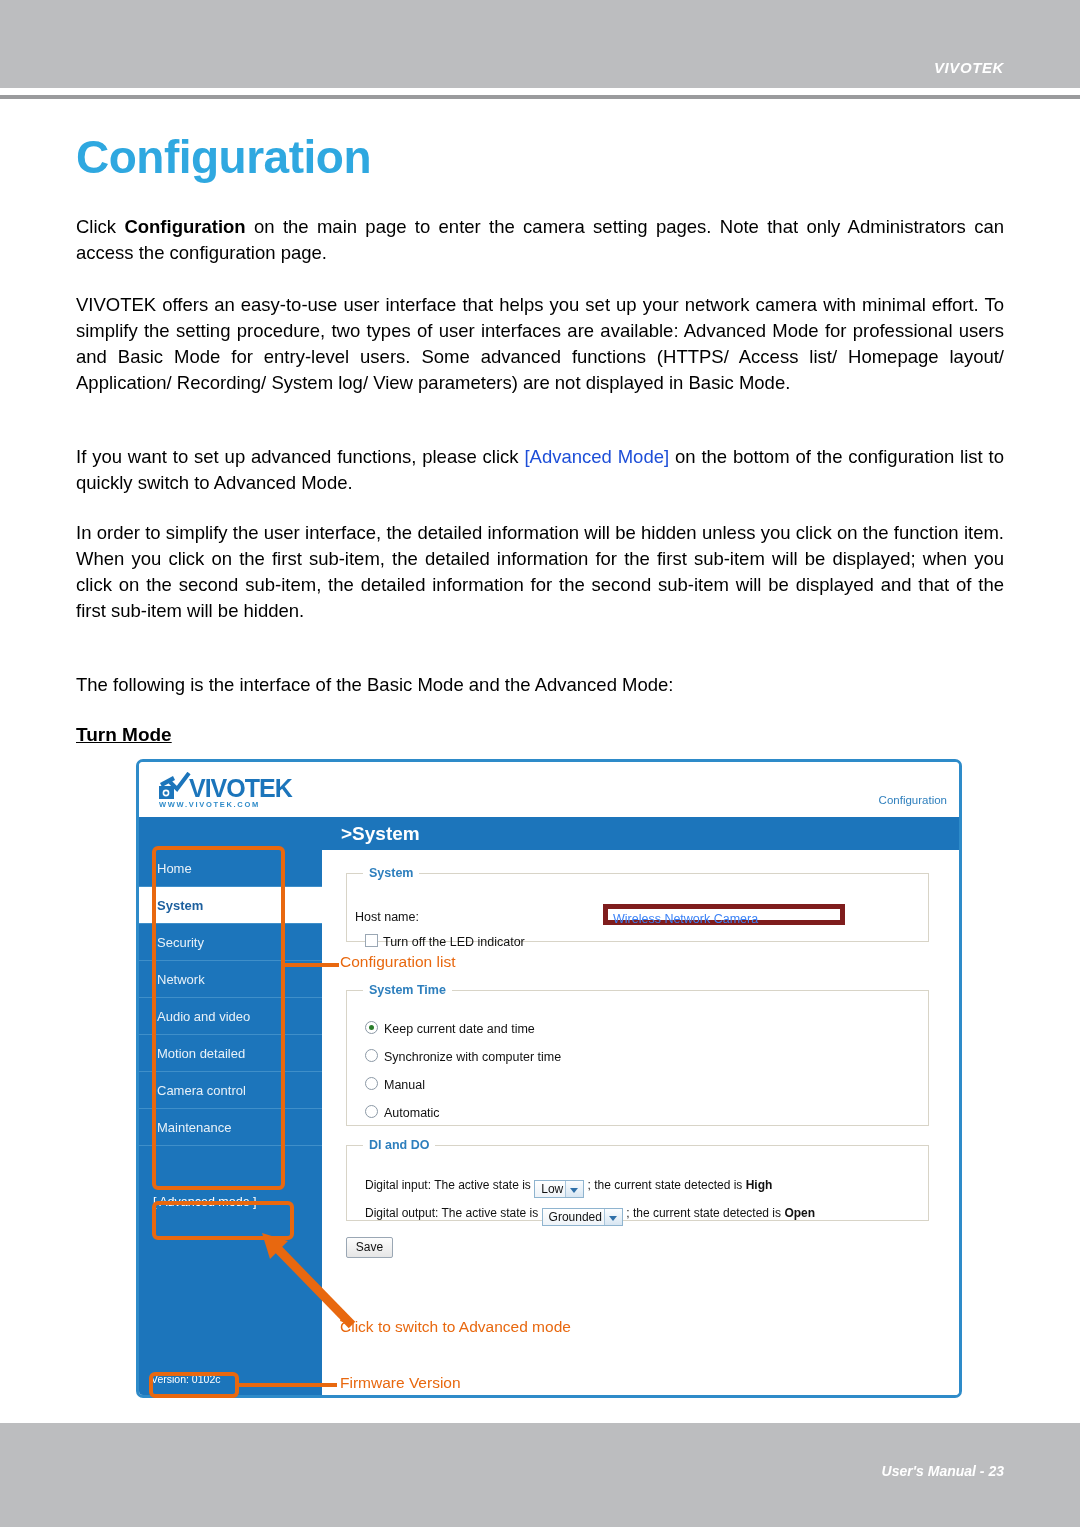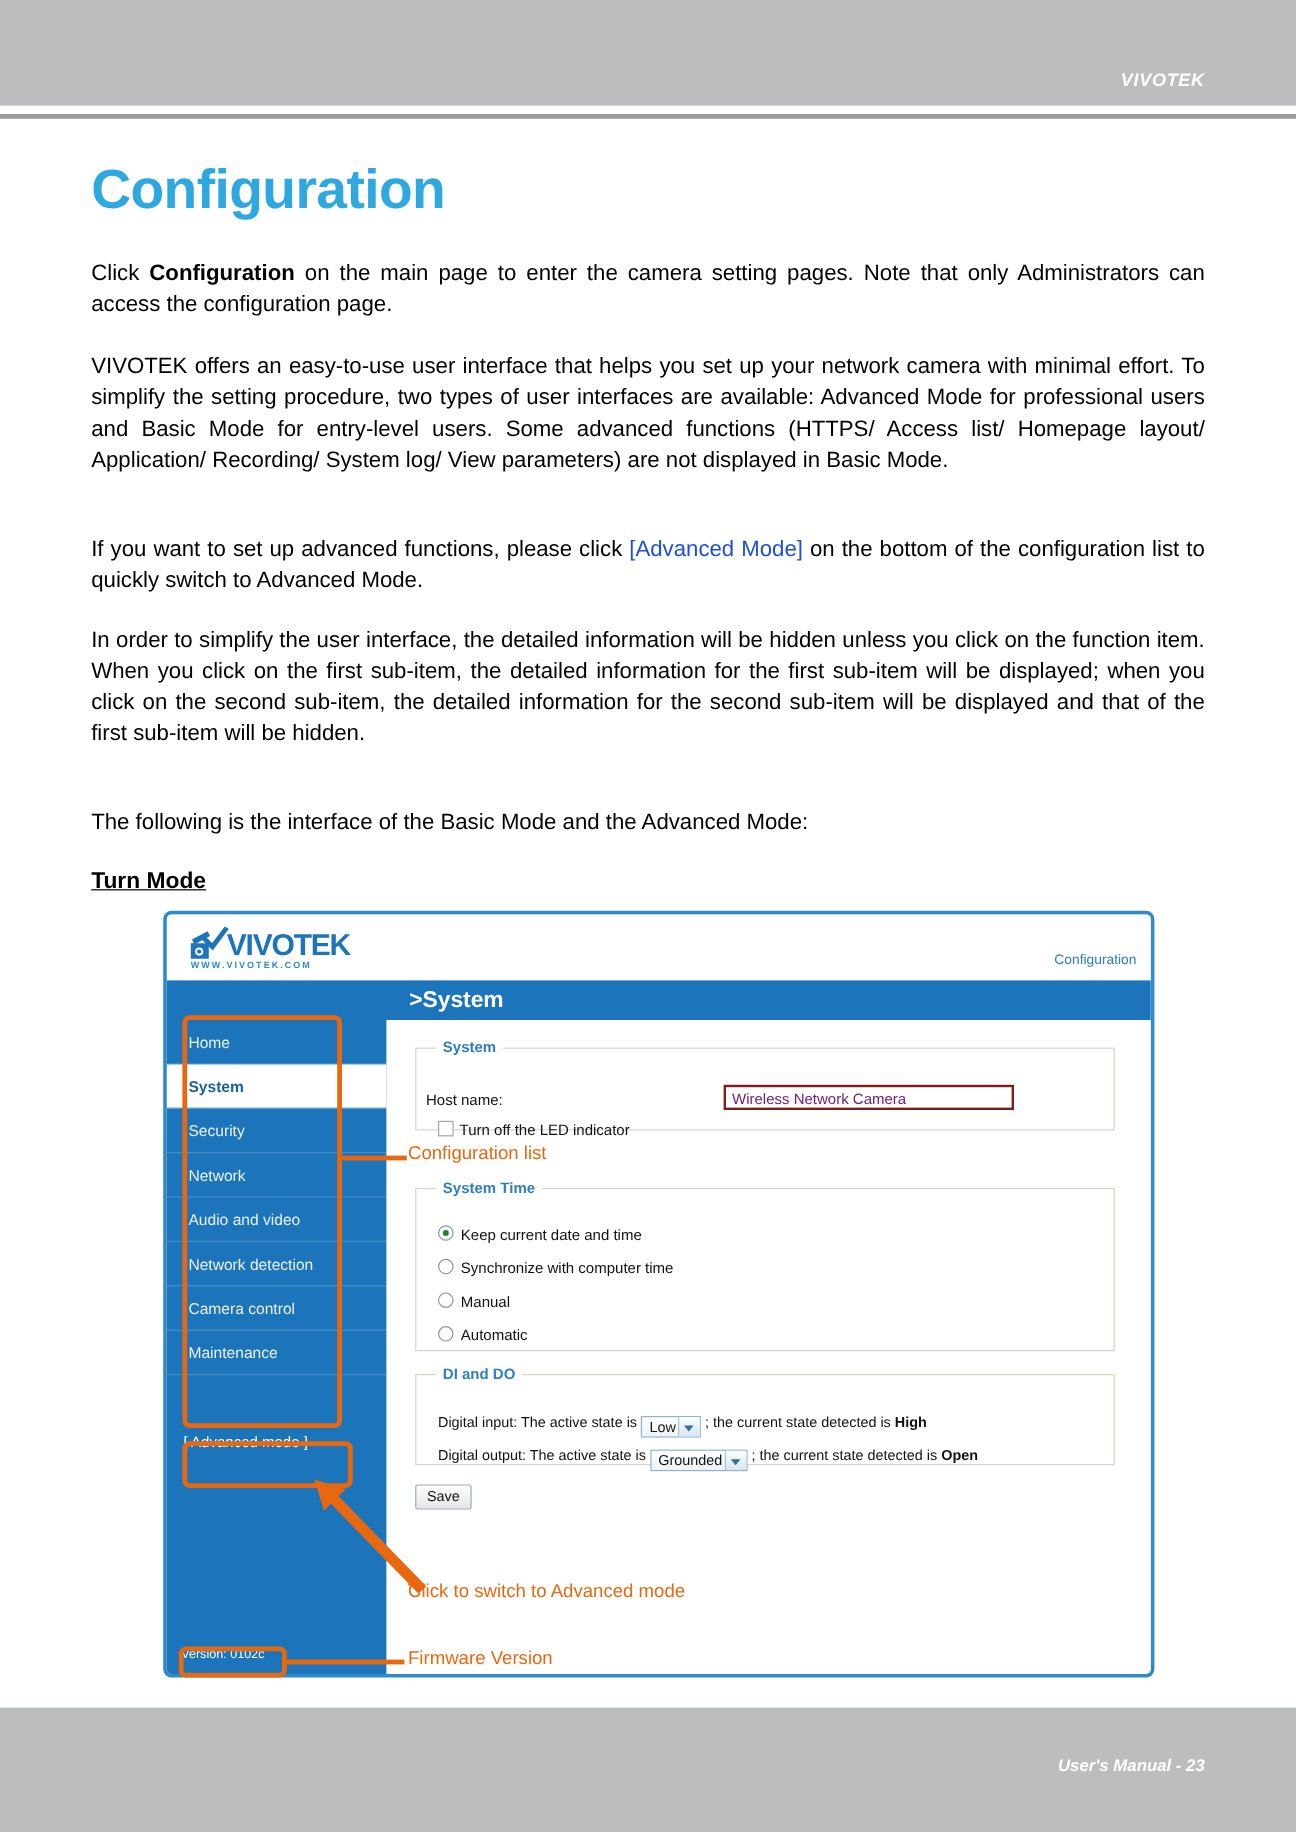--- a/index.html
+++ b/index.html
@@ -121,22 +121,22 @@
     font-size:12.5px;font-weight:bold;color:#2e7fbd;
   }
   .fs-system{left:24px;top:16px;width:583px;height:76px;}
   .fs-time{left:24px;top:133px;width:583px;height:143px;}
   .fs-dido{left:24px;top:288px;width:583px;height:83px;}
 
   .row{position:absolute;font-size:12.5px;color:#111;}
   .lbl-host{left:8px;top:30px;}
   .host-input{
     position:absolute;left:256px;top:24px;width:242px;height:21px;
-    border:2px solid #7f1d1d;background:#fff;box-sizing:border-box;
-    font-size:12.5px;color:#701a75;padding:2px 5px;line-height:17px;
+    border:5px solid #7f1d1d;background:#fff;box-sizing:border-box;
+    font-size:12.5px;color:#3b82f6;padding:2px 5px;line-height:17px;
   }
   .chk-row{position:absolute;left:18px;top:54px;font-size:12.5px;color:#111;}
   .cbox{
     display:inline-block;width:11px;height:11px;border:1px solid #9aa7b4;
     background:#fff;vertical-align:-1px;margin-right:5px;
   }
   .radio-row{position:absolute;left:18px;font-size:12.5px;color:#111;}
   .rb{
     display:inline-block;width:11px;height:11px;border:1px solid #8c99a6;
     border-radius:50%;background:#fff;vertical-align:-1px;margin-right:6px;
@@ -248,21 +248,21 @@
     <div class="t">&gt;System</div>
   </div>
 
   <div class="sidebar">
     <div class="menu">
       <div class="menu-item"><span>Home</span></div>
       <div class="menu-item active"><span>System</span></div>
       <div class="menu-item"><span>Security</span></div>
       <div class="menu-item"><span>Network</span></div>
       <div class="menu-item"><span>Audio and video</span></div>
-      <div class="menu-item"><span>Network detection</span></div>
+      <div class="menu-item"><span>Motion detailed</span></div>
       <div class="menu-item"><span>Camera control</span></div>
       <div class="menu-item"><span>Maintenance</span></div>
     </div>
     <div class="adv-btn">[ Advanced mode ]</div>
     <div class="ver">Version: 0102c</div>
   </div>
 
   <div class="content">
 
     <fieldset class="box fs-system">

